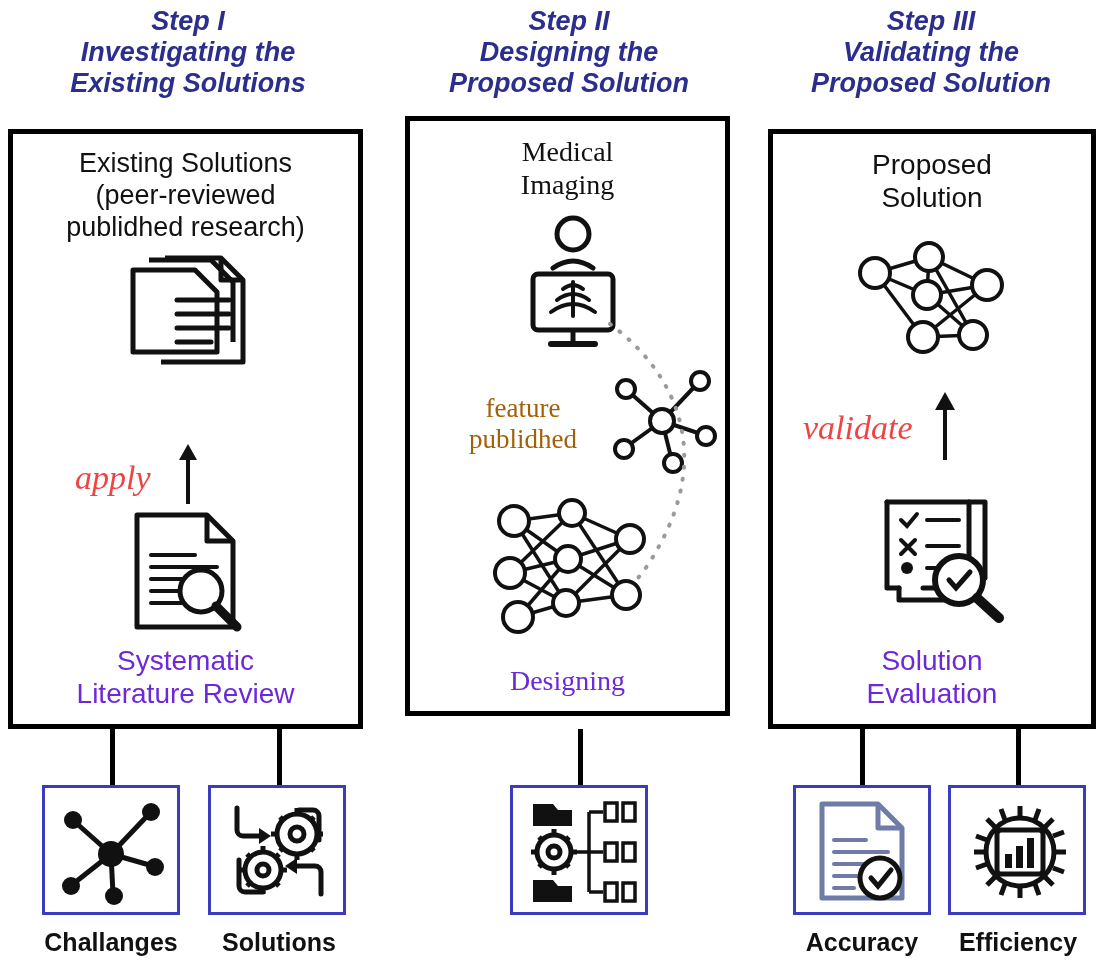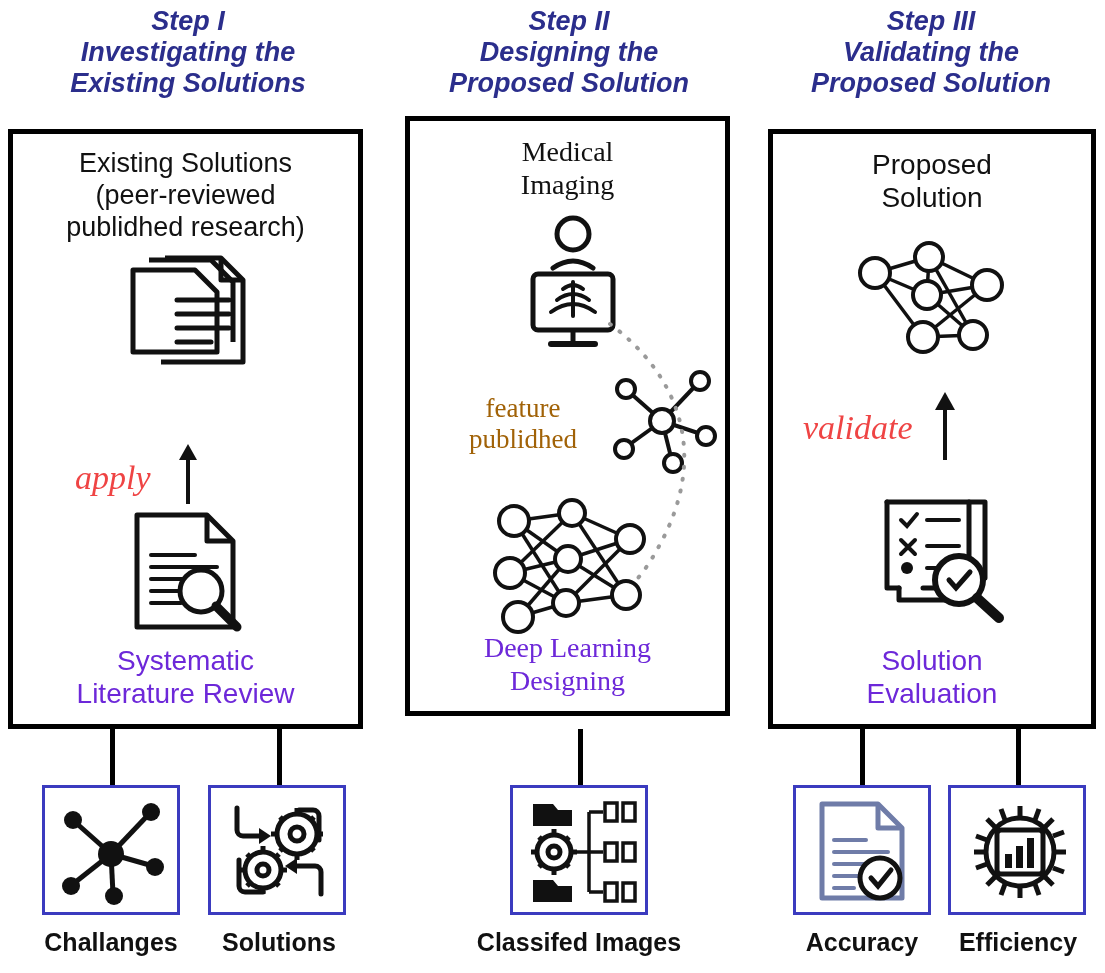--- a/index.html
+++ b/index.html
@@ -209,21 +209,20 @@
           <circle cx="84" cy="14" r="13"></circle>
           <circle cx="80" cy="60" r="13"></circle>
           <circle cx="78" cy="104" r="13"></circle>
           <circle cx="142" cy="40" r="14"></circle>
           <circle cx="138" cy="96" r="14"></circle>
         </g>
       </svg>
     </div>
 
     <div class="boxbottom" style="bottom:14px;">
-      <div>Deep Learning</div>
       <div>Designing</div>
     </div>
   </div>
 
   <div class="mainbox" style="left:768px;top:129px;width:328px;height:600px;">
 
     <div class="boxtitle" style="top:14px;">
       <div>Proposed</div>
       <div>Solution</div>
     </div>
@@ -365,21 +364,20 @@
           <rect x="82" y="5" width="12" height="18"></rect>
           <rect x="100" y="5" width="12" height="18"></rect>
           <rect x="82" y="45" width="12" height="18"></rect>
           <rect x="100" y="45" width="12" height="18"></rect>
           <rect x="82" y="85" width="12" height="18"></rect>
           <rect x="100" y="85" width="12" height="18"></rect>
         </g>
       </svg>
     </div>
   </div>
-  <div class="smalllabel" style="left:469px;top:928px;width:220px;">Classifed Images</div>
 
   <div class="smallbox" style="left:793px;top:785px;width:138px;height:130px;">
     <div class="ic" style="left:18px;top:10px;">
       <svg width="104" height="108" viewBox="0 0 104 108">
         <g fill="none" stroke="#6f7ca8" stroke-width="5" stroke-linejoin="round">
           <path d="M8 6 H64 L88 30 V100 H8 Z"></path>
           <path d="M64 6 V30 H88"></path>
         </g>
         <g stroke="#6f7ca8" stroke-width="4" stroke-linecap="round">
           <line x1="20" y1="42" x2="52" y2="42"></line>

